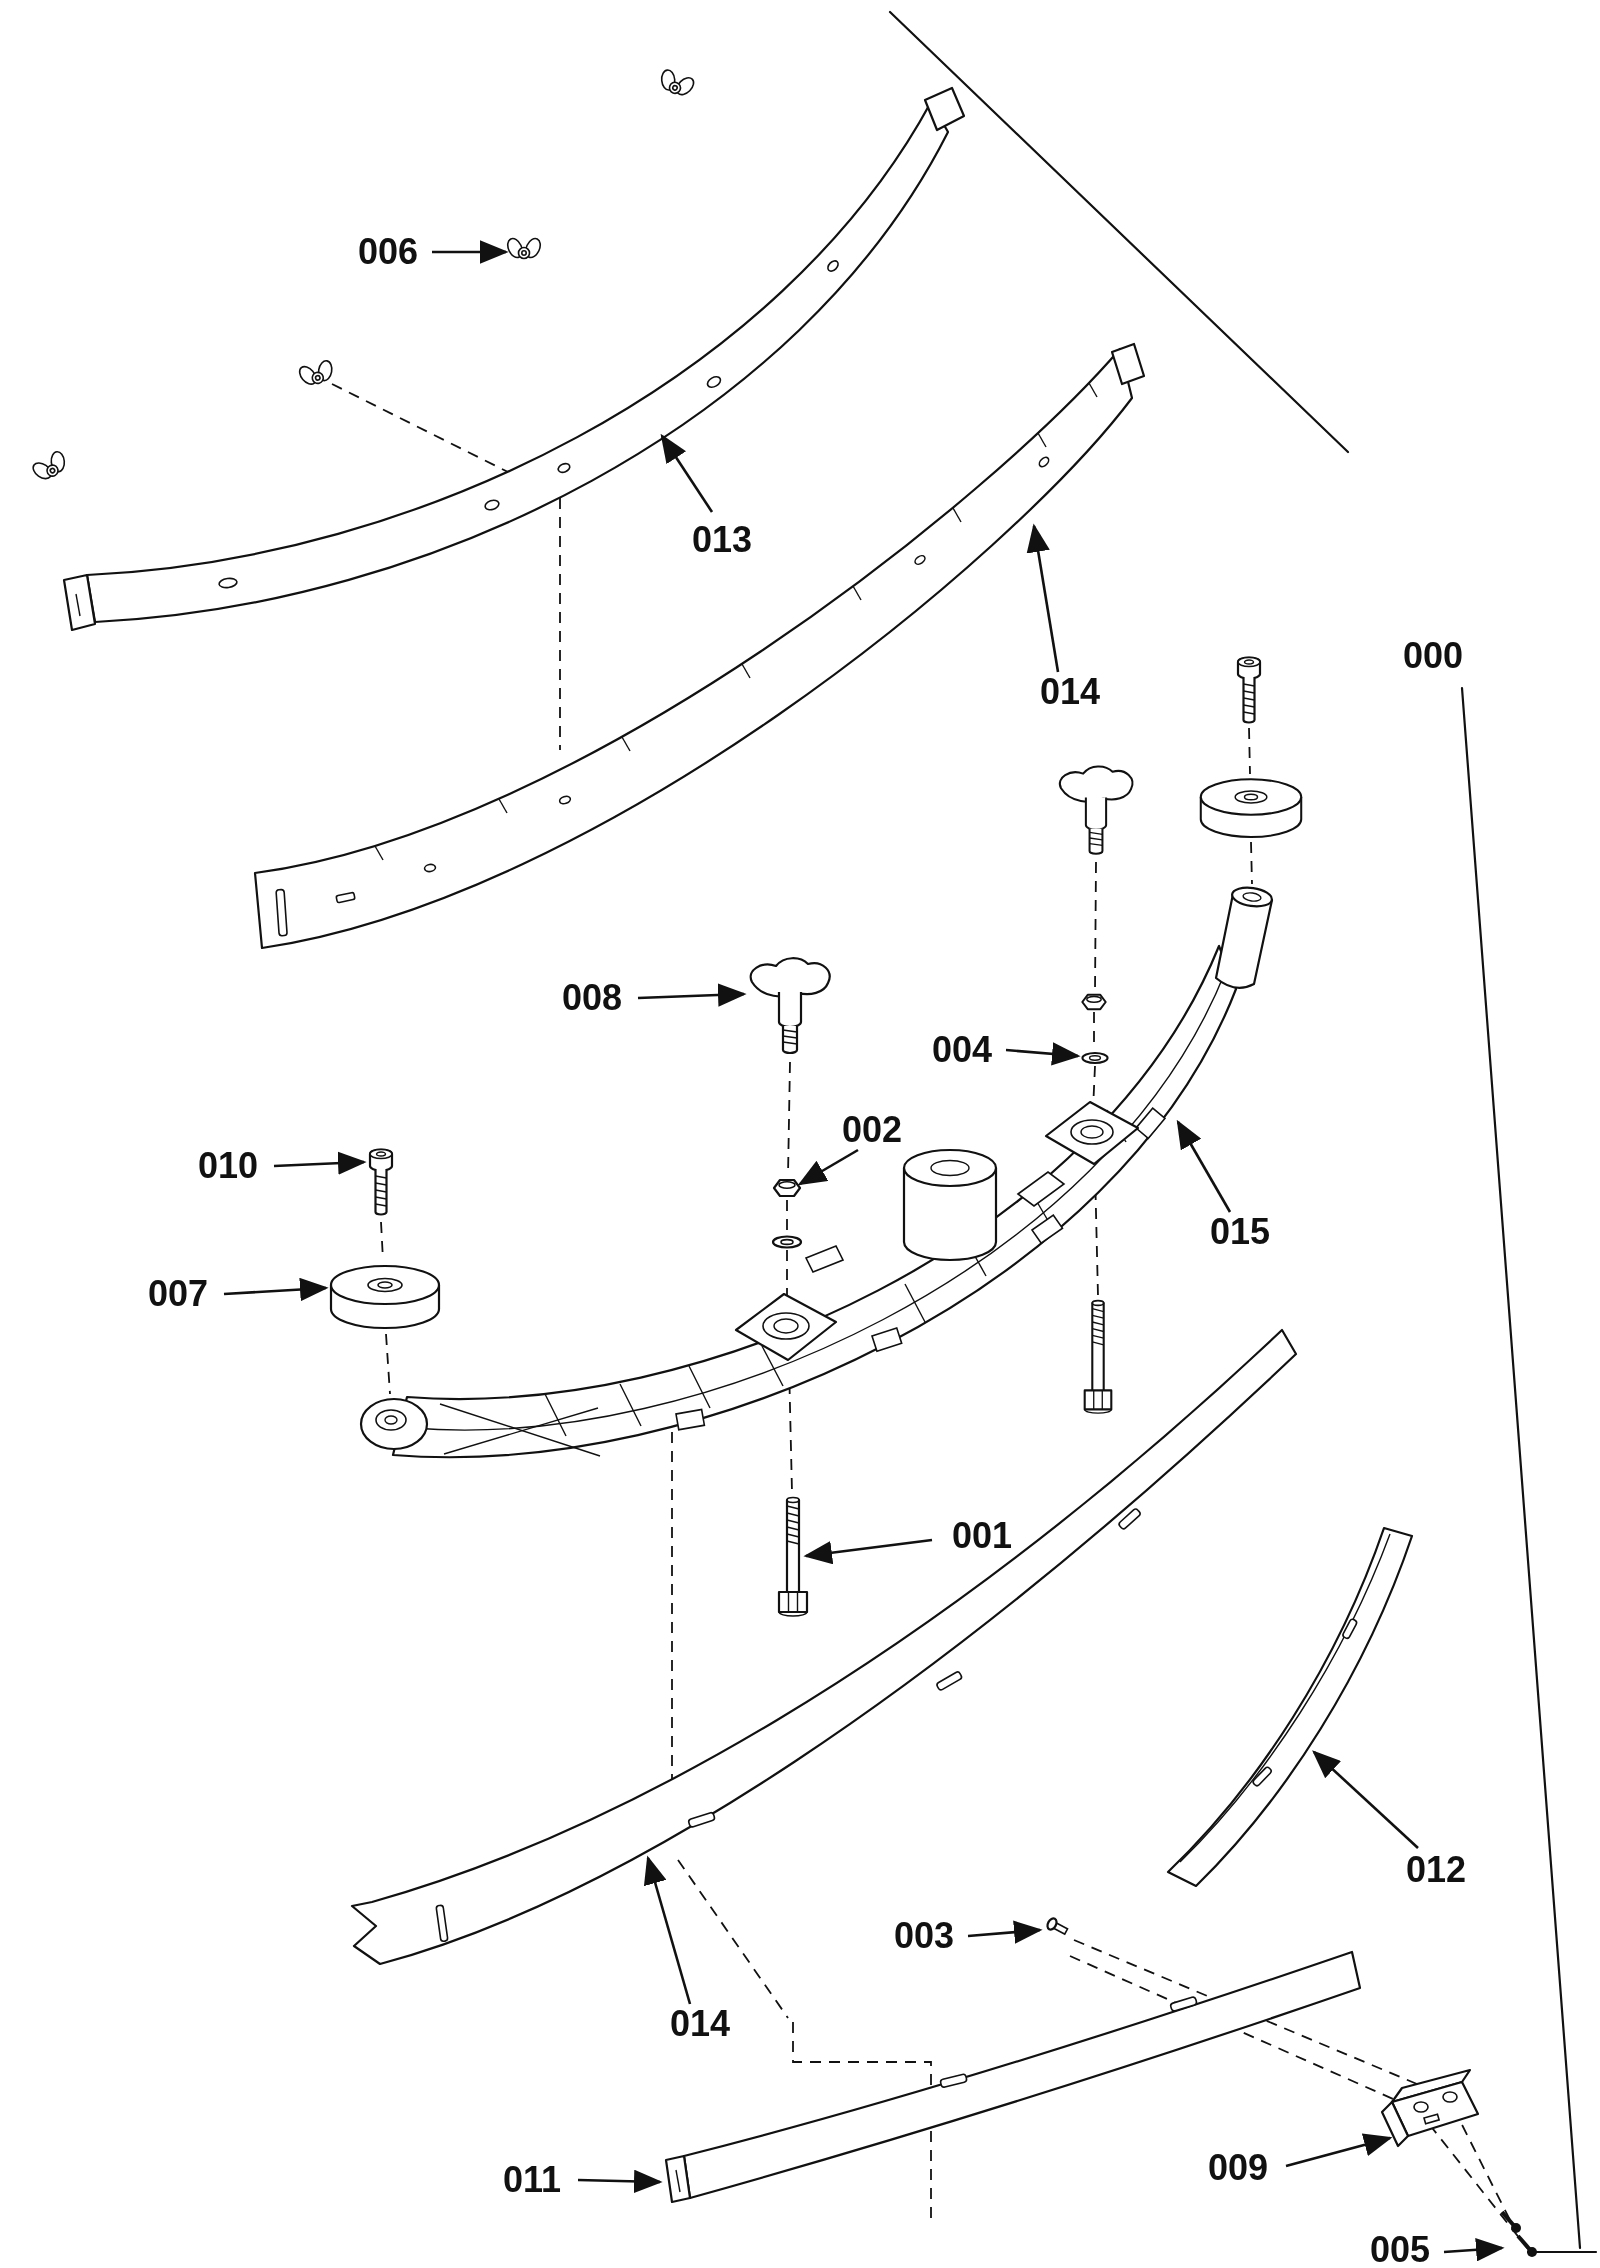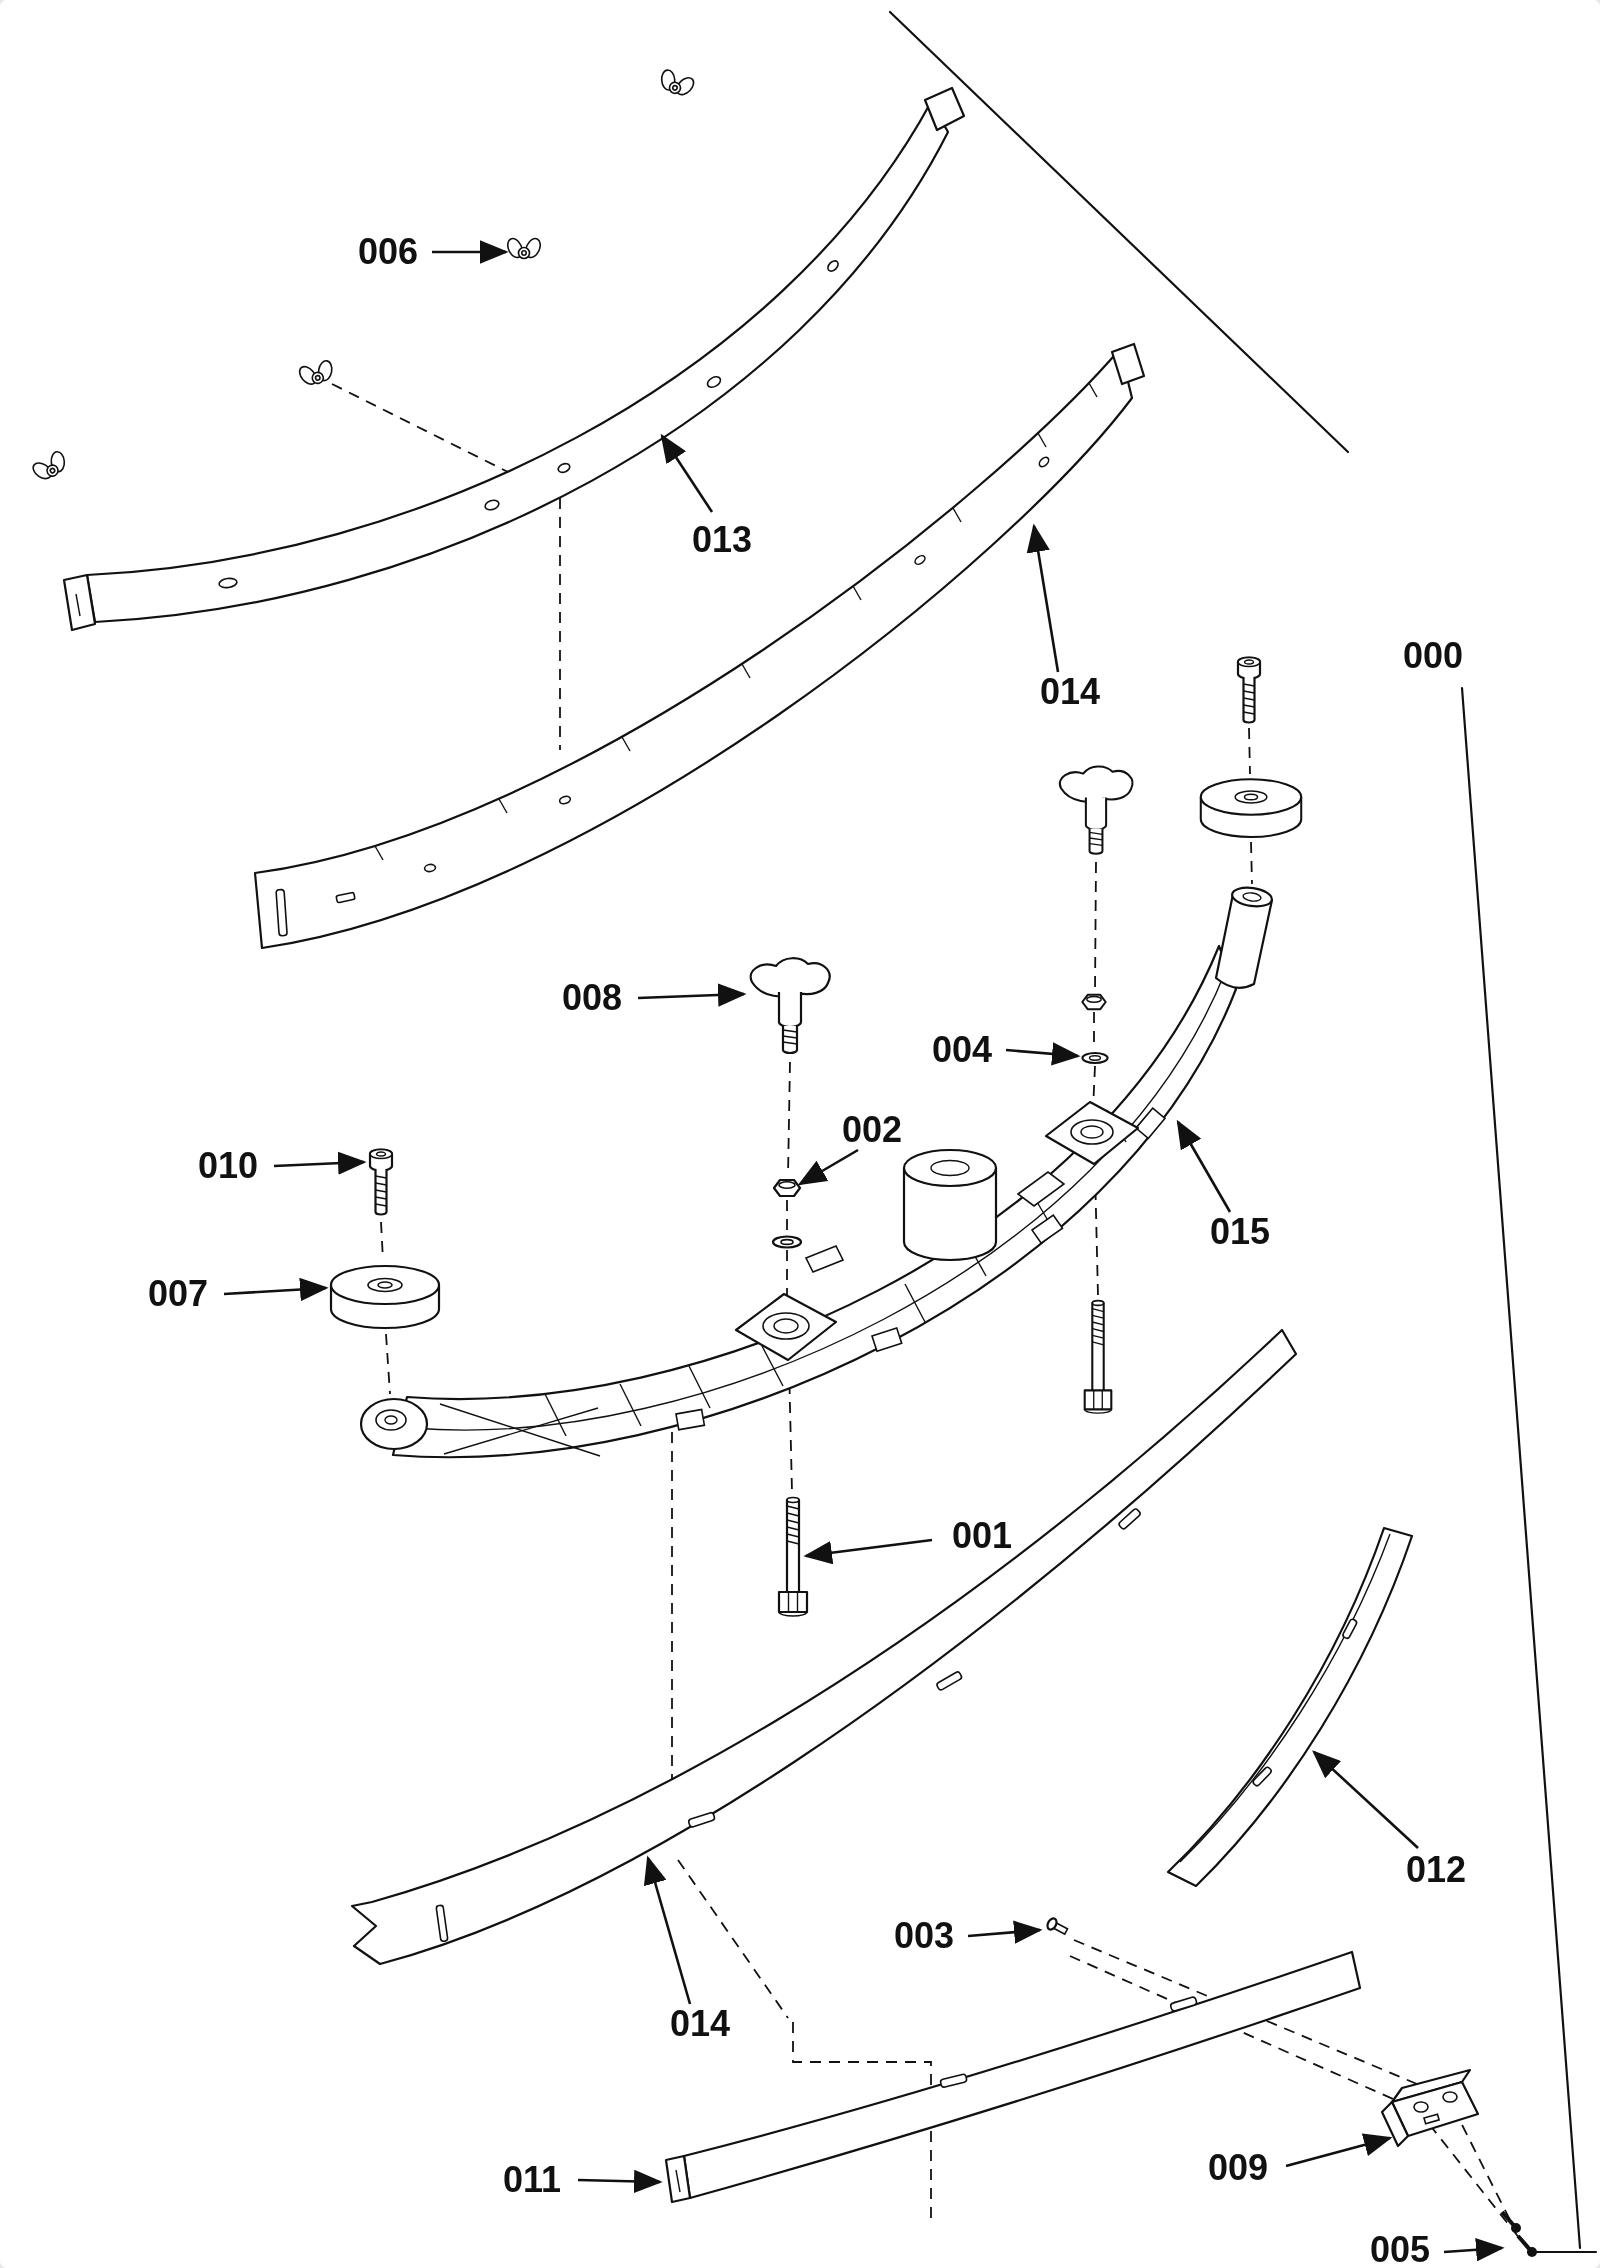--- a/index.html
+++ b/index.html
@@ -1,21 +1,20 @@
 <!DOCTYPE html>
 <html style="--bg: #ffffff; --ink: #111111;"><head>
 <meta charset="utf-8">
 <style>
   :root { --bg:#ffffff; --ink:#111111; }
   html,body { margin:0; padding:0; background:#e8e8e8; }
   #canvas {
     width:1600px; height:2268px; background:var(--bg);
     position:relative; margin:0 auto; overflow:hidden;
     font-family:"Liberation Sans", sans-serif;
-    border-radius:7px;
   }
   svg { display:block; }
   .ln   { fill:none; stroke:var(--ink); stroke-width:2.2; stroke-linecap:round; stroke-linejoin:round; }
   .fw   { fill:var(--bg); stroke:var(--ink); stroke-width:2.2; stroke-linejoin:round; }
   .fw1  { fill:var(--bg); stroke:var(--ink); stroke-width:1.6; }
   .thin { fill:none; stroke:var(--ink); stroke-width:1.4; }
   .dash { fill:none; stroke:var(--ink); stroke-width:1.8; stroke-dasharray:11 8; }
   .leader { fill:none; stroke:var(--ink); stroke-width:2.6; }
   .lbl { font:700 36px "Liberation Sans", sans-serif; fill:var(--ink); }
   .dk  { fill:var(--ink); stroke:none; }

